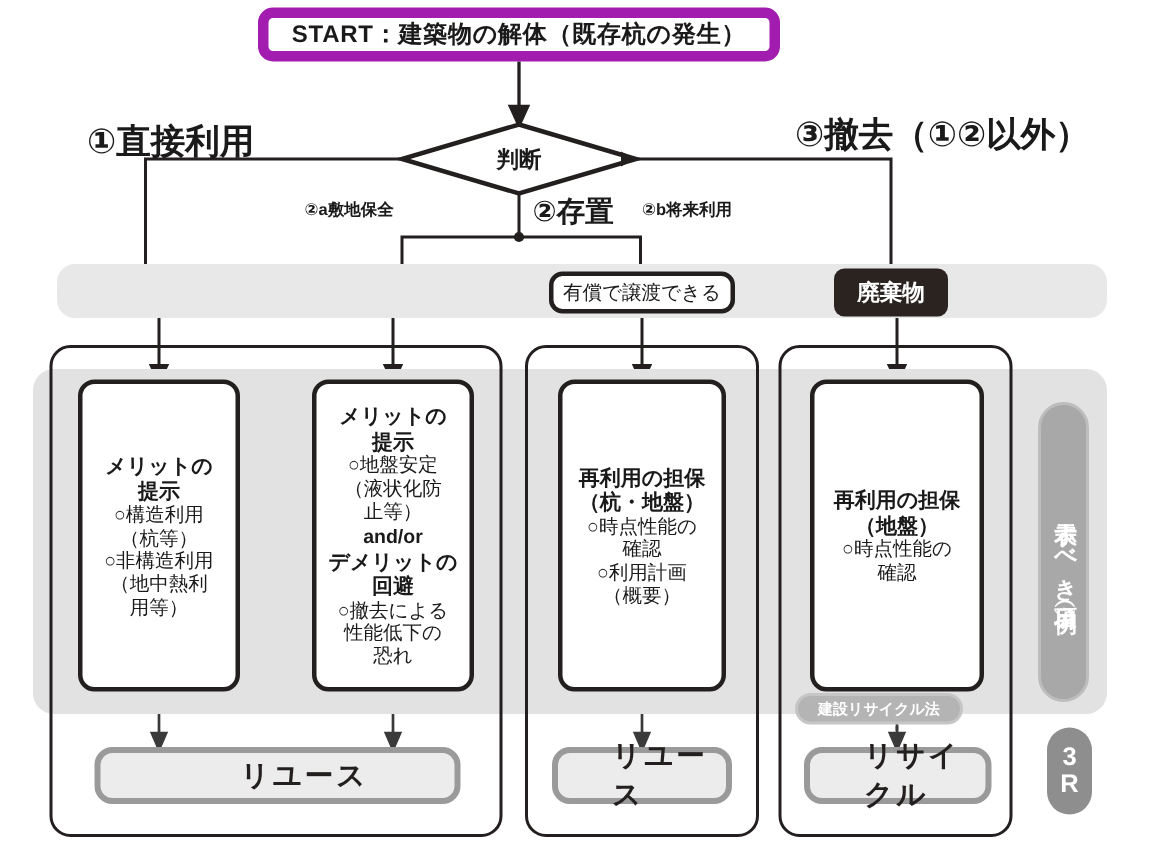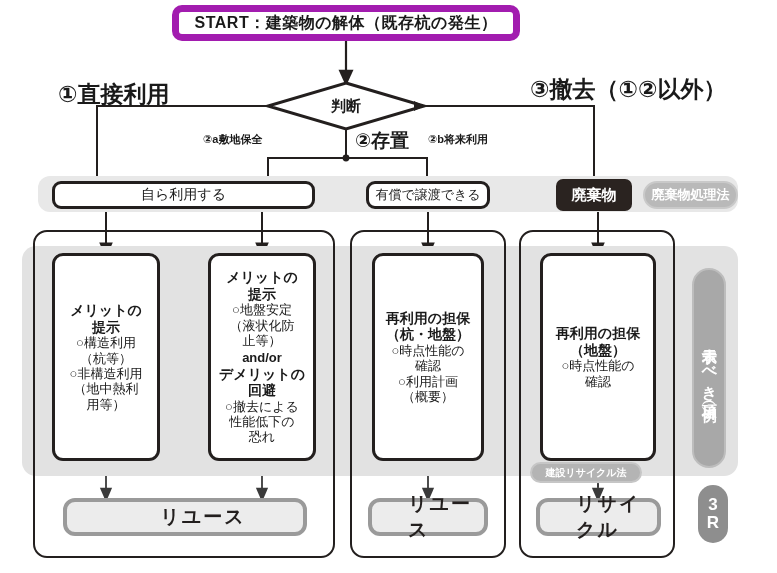--- a/index.html
+++ b/index.html
@@ -206,24 +206,22 @@
   <div class="abs start-box">START：建築物の解体（既存杭の発生）</div>
 
   <div class="abs diamond-label">判断</div>
 
   <div class="abs branch-title bt-1">①直接利用</div>
   <div class="abs branch-title bt-3">③撤去（①②以外）</div>
   <div class="abs branch-title bt-2">②存置</div>
   <div class="abs sub-label sl-a">②a敷地保全</div>
   <div class="abs sub-label sl-b">②b将来利用</div>
 
-  <div class="abs status-box sb-self">自ら利用する</div>
   <div class="abs status-box sb-sell">有償で譲渡できる</div>
   <div class="abs status-box sb-waste">廃棄物</div>
-  <div class="abs pill-law">廃棄物処理法</div>
 
   <div class="abs card card-a1">
     <div class="card-body">
       <div class="hd">メリットの</div>
       <div class="hd">提示</div>
       <div class="ln">○構造利用</div>
       <div class="ln">（杭等）</div>
       <div class="ln">○非構造利用</div>
       <div class="ln">（地中熱利</div>
       <div class="ln">用等）</div>

